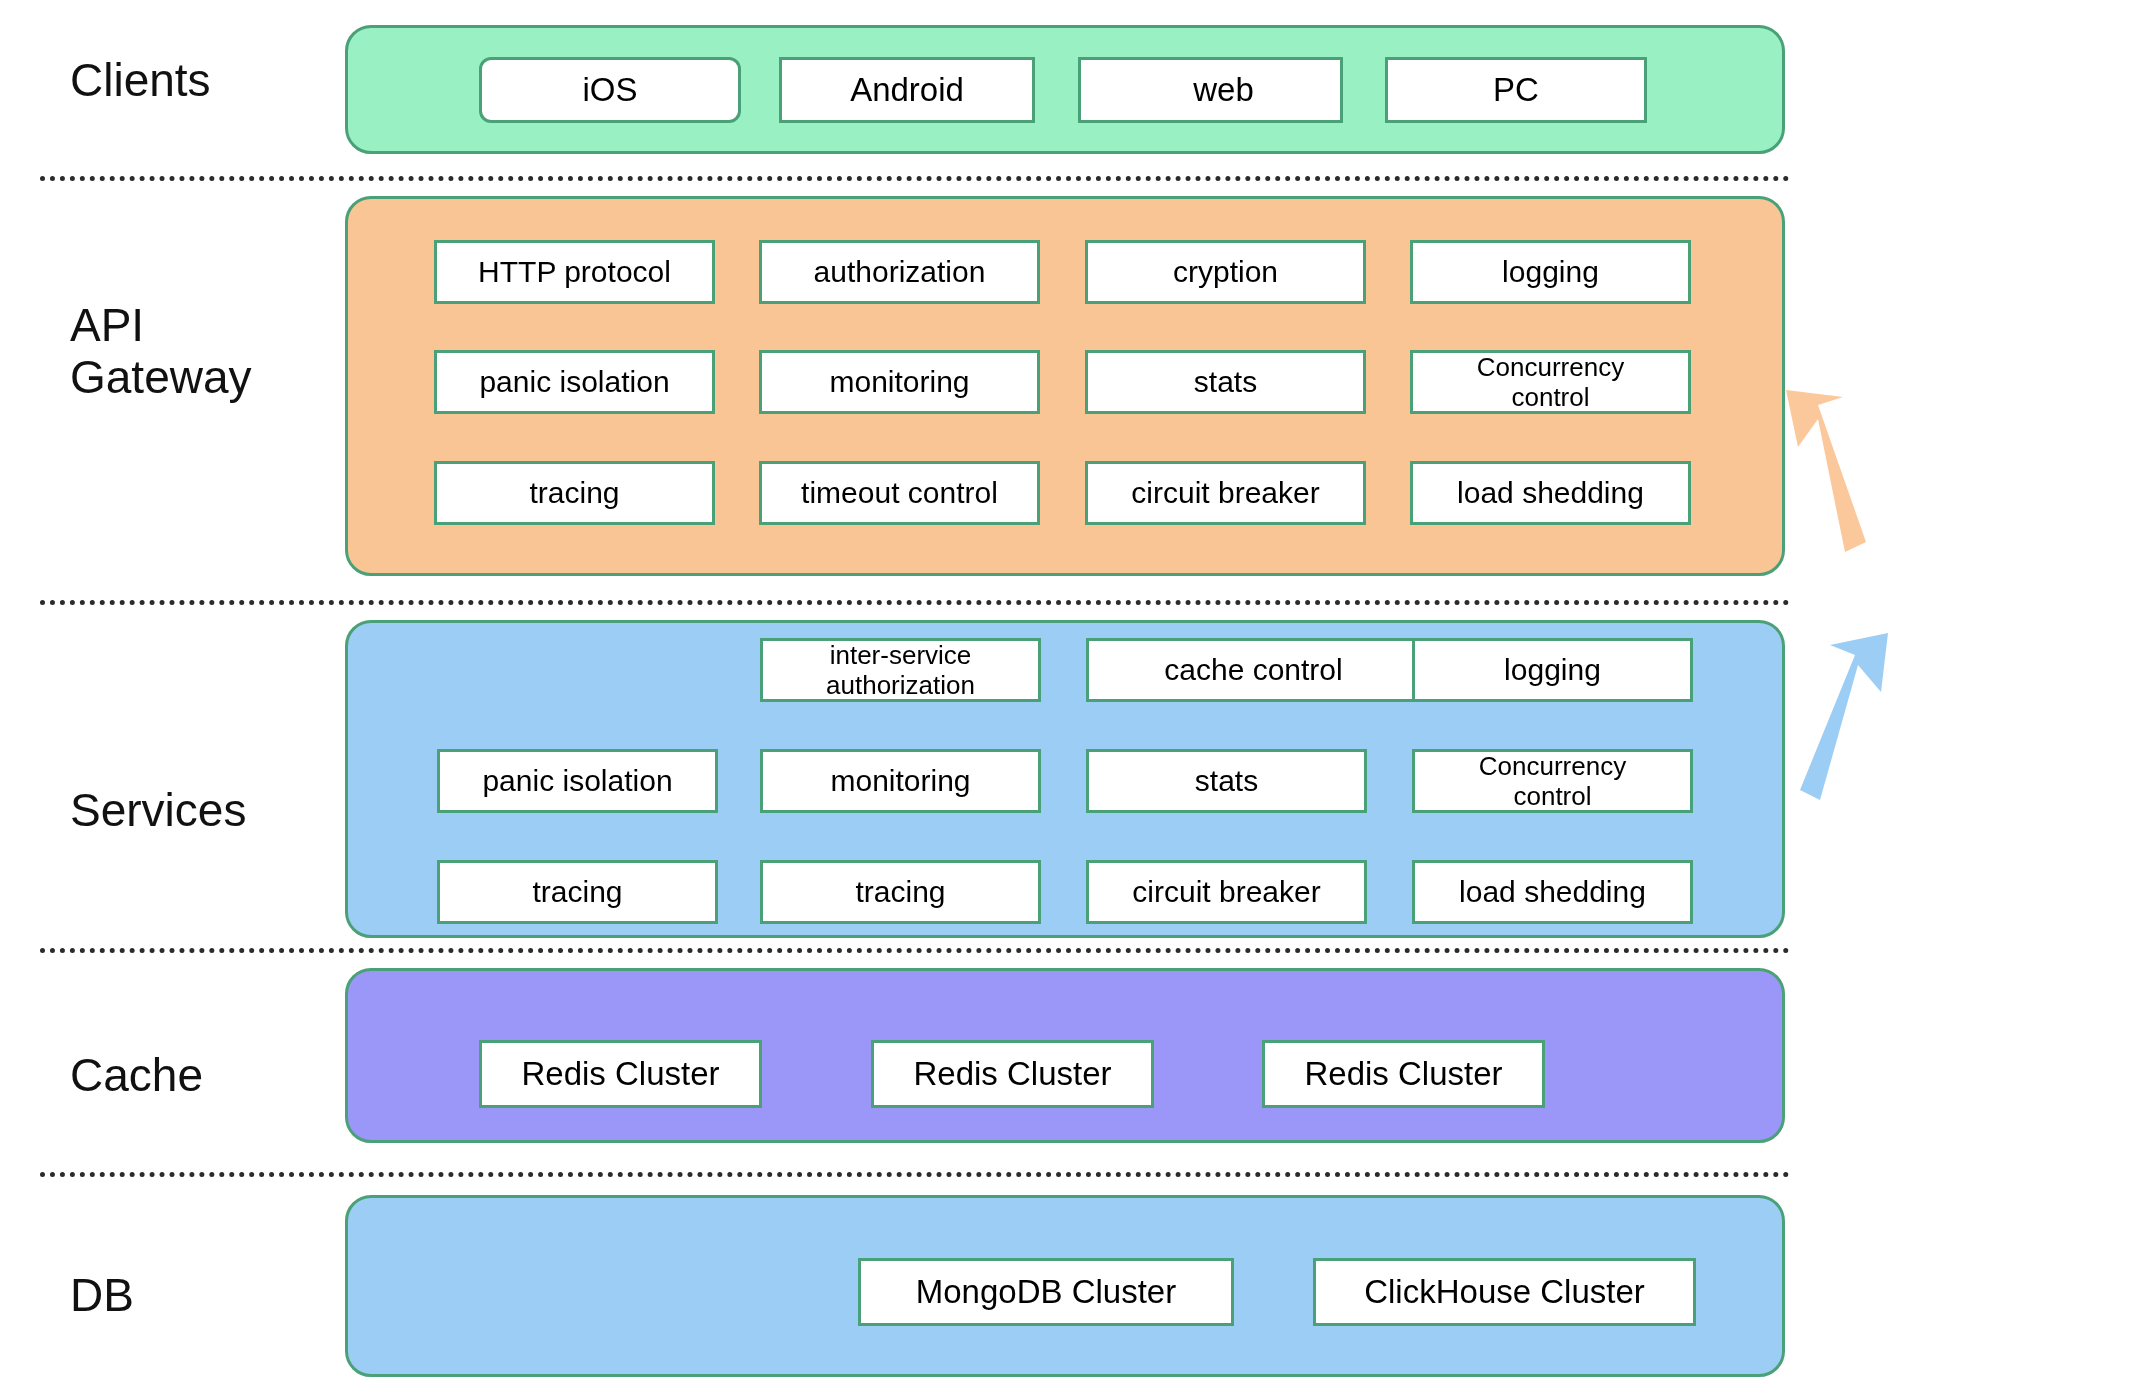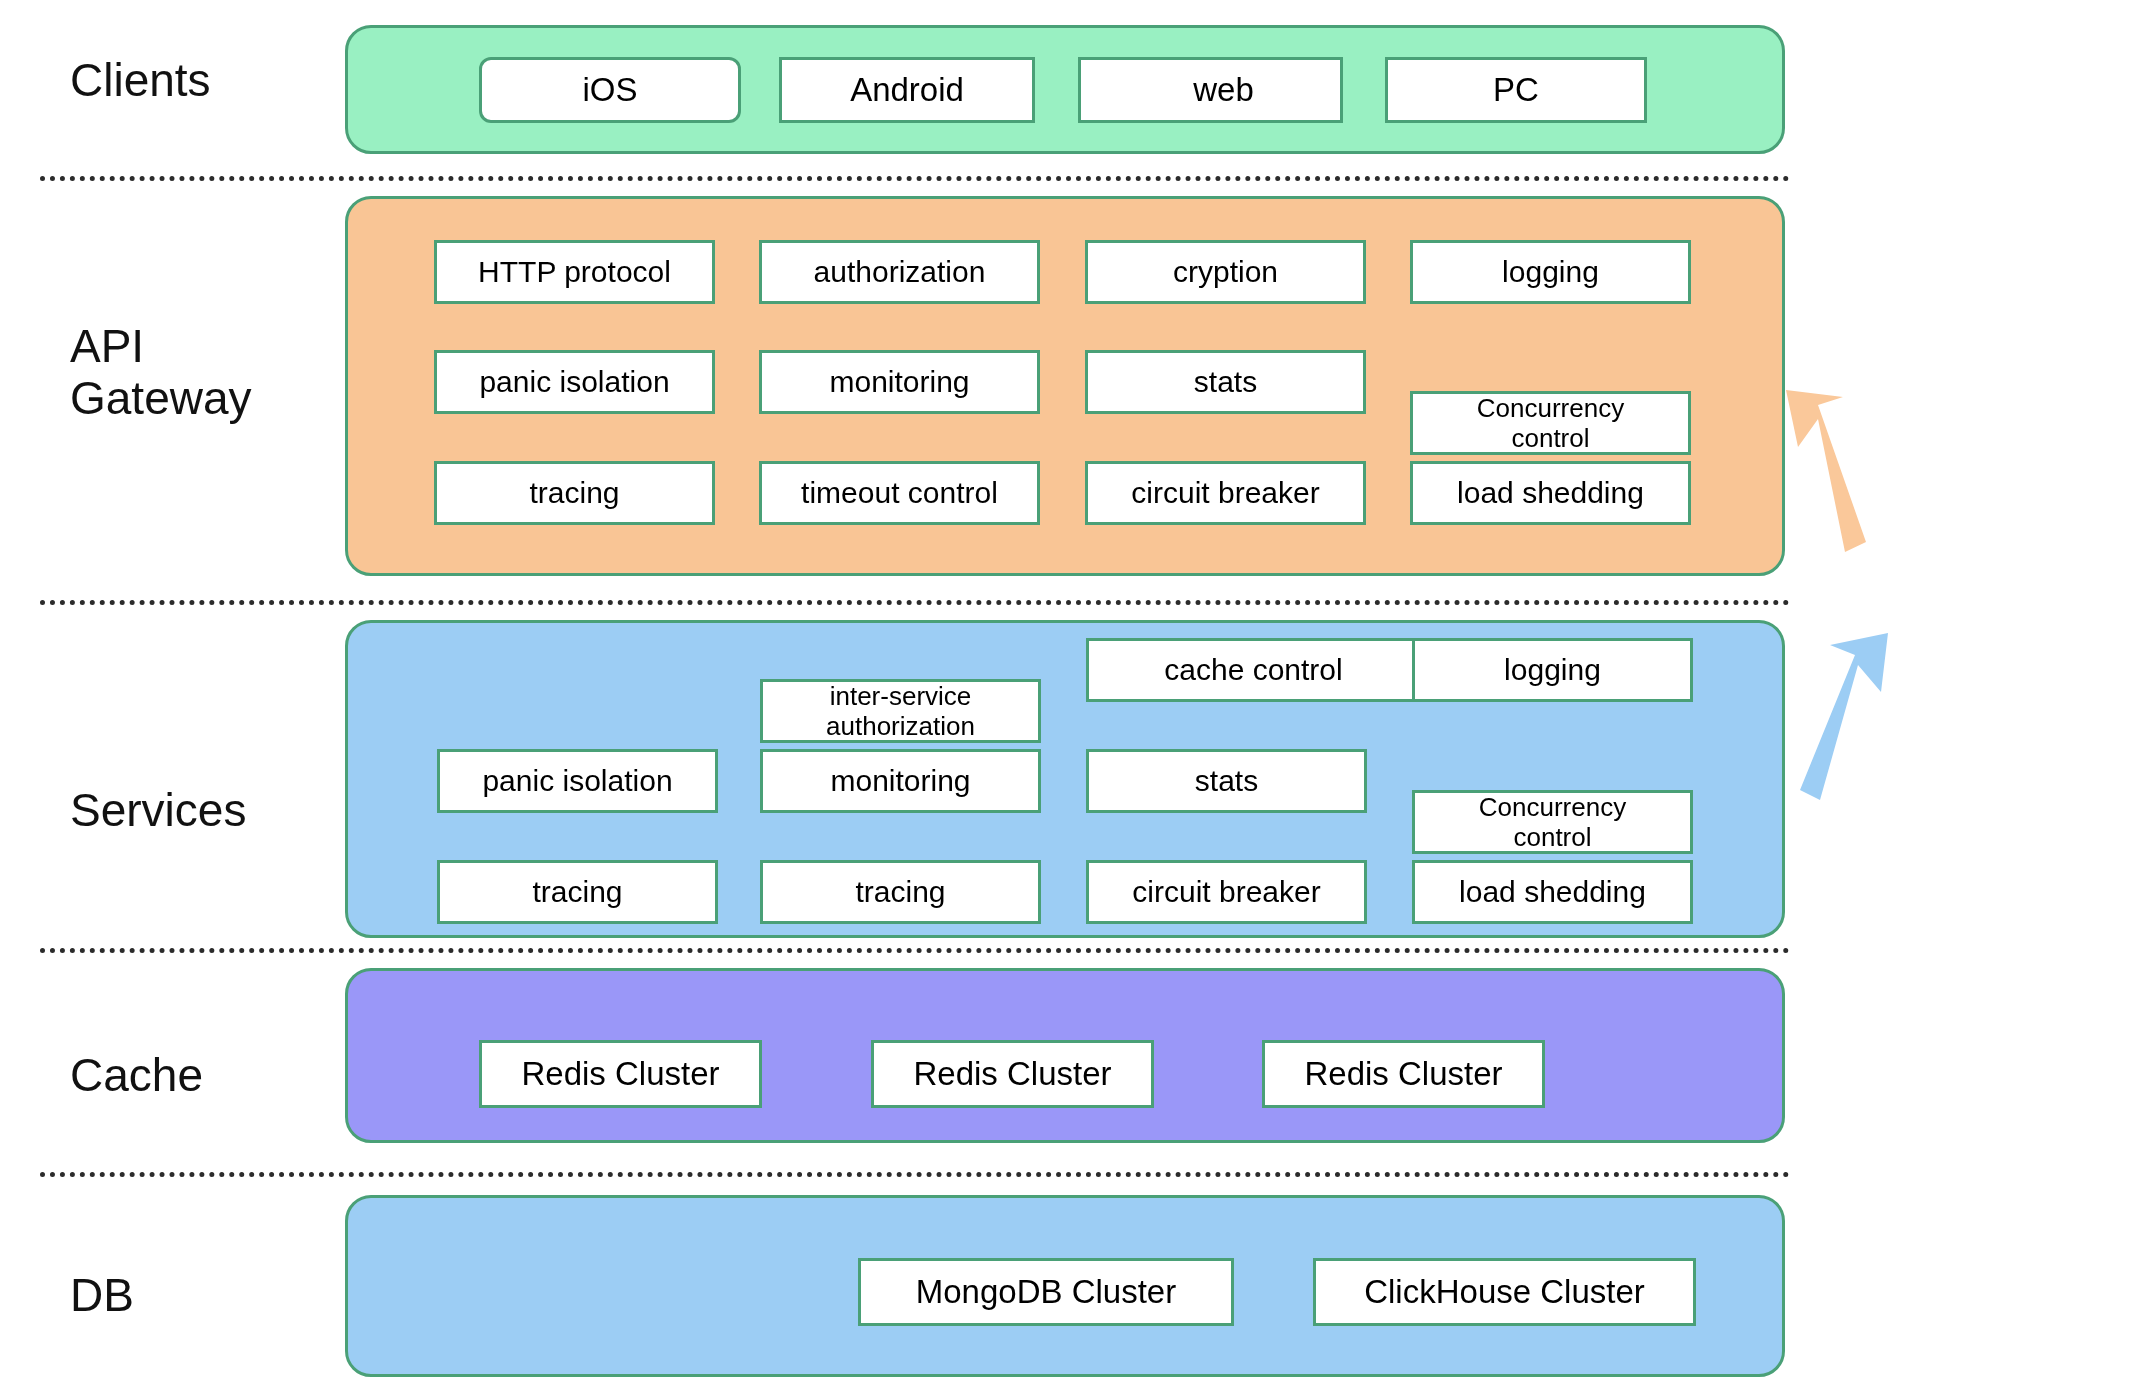--- a/index.html
+++ b/index.html
@@ -70,21 +70,21 @@
     justify-content: center;
     text-align: center;
     color: #000000;
     font-family: "Liberation Sans", sans-serif;
     line-height: 1.16;
     padding: 2px 6px;
   }
   .node.fs-lg   { font-size: 33px; }
   .node.fs-md   { font-size: 30px; }
   .node.fs-sm   { font-size: 26px; }
-  .node.two-line { white-space: pre-line; margin-top: 41px; }
+  .node.two-line { white-space: pre-line; }
 
   
   .sd-panel {
     position: absolute;
     background: #5ccd92;
     border-radius: 34px;
     box-sizing: border-box;
     color: #ffffff;
     font-size: 40px;
     line-height: 1.28;
@@ -104,21 +104,21 @@
     pointer-events: none;
   }
 </style>
 </head>
 <body>
 
 <div id="canvas">
 
   <div class="row-label" style="top:55px;">Clients</div>
 
-  <div class="row-label" style="top:321px;">API
+  <div class="row-label" style="top:300px;">API
 Gateway</div>
 
   <div class="row-label" style="top:785px;">Services</div>
 
   <div class="row-label" style="top:1050px;">Cache</div>
 
   <div class="row-label" style="top:1270px;">DB</div>
 
   <div class="sep" style="top:176px;"></div>
   <div class="sep" style="top:600px;"></div>

